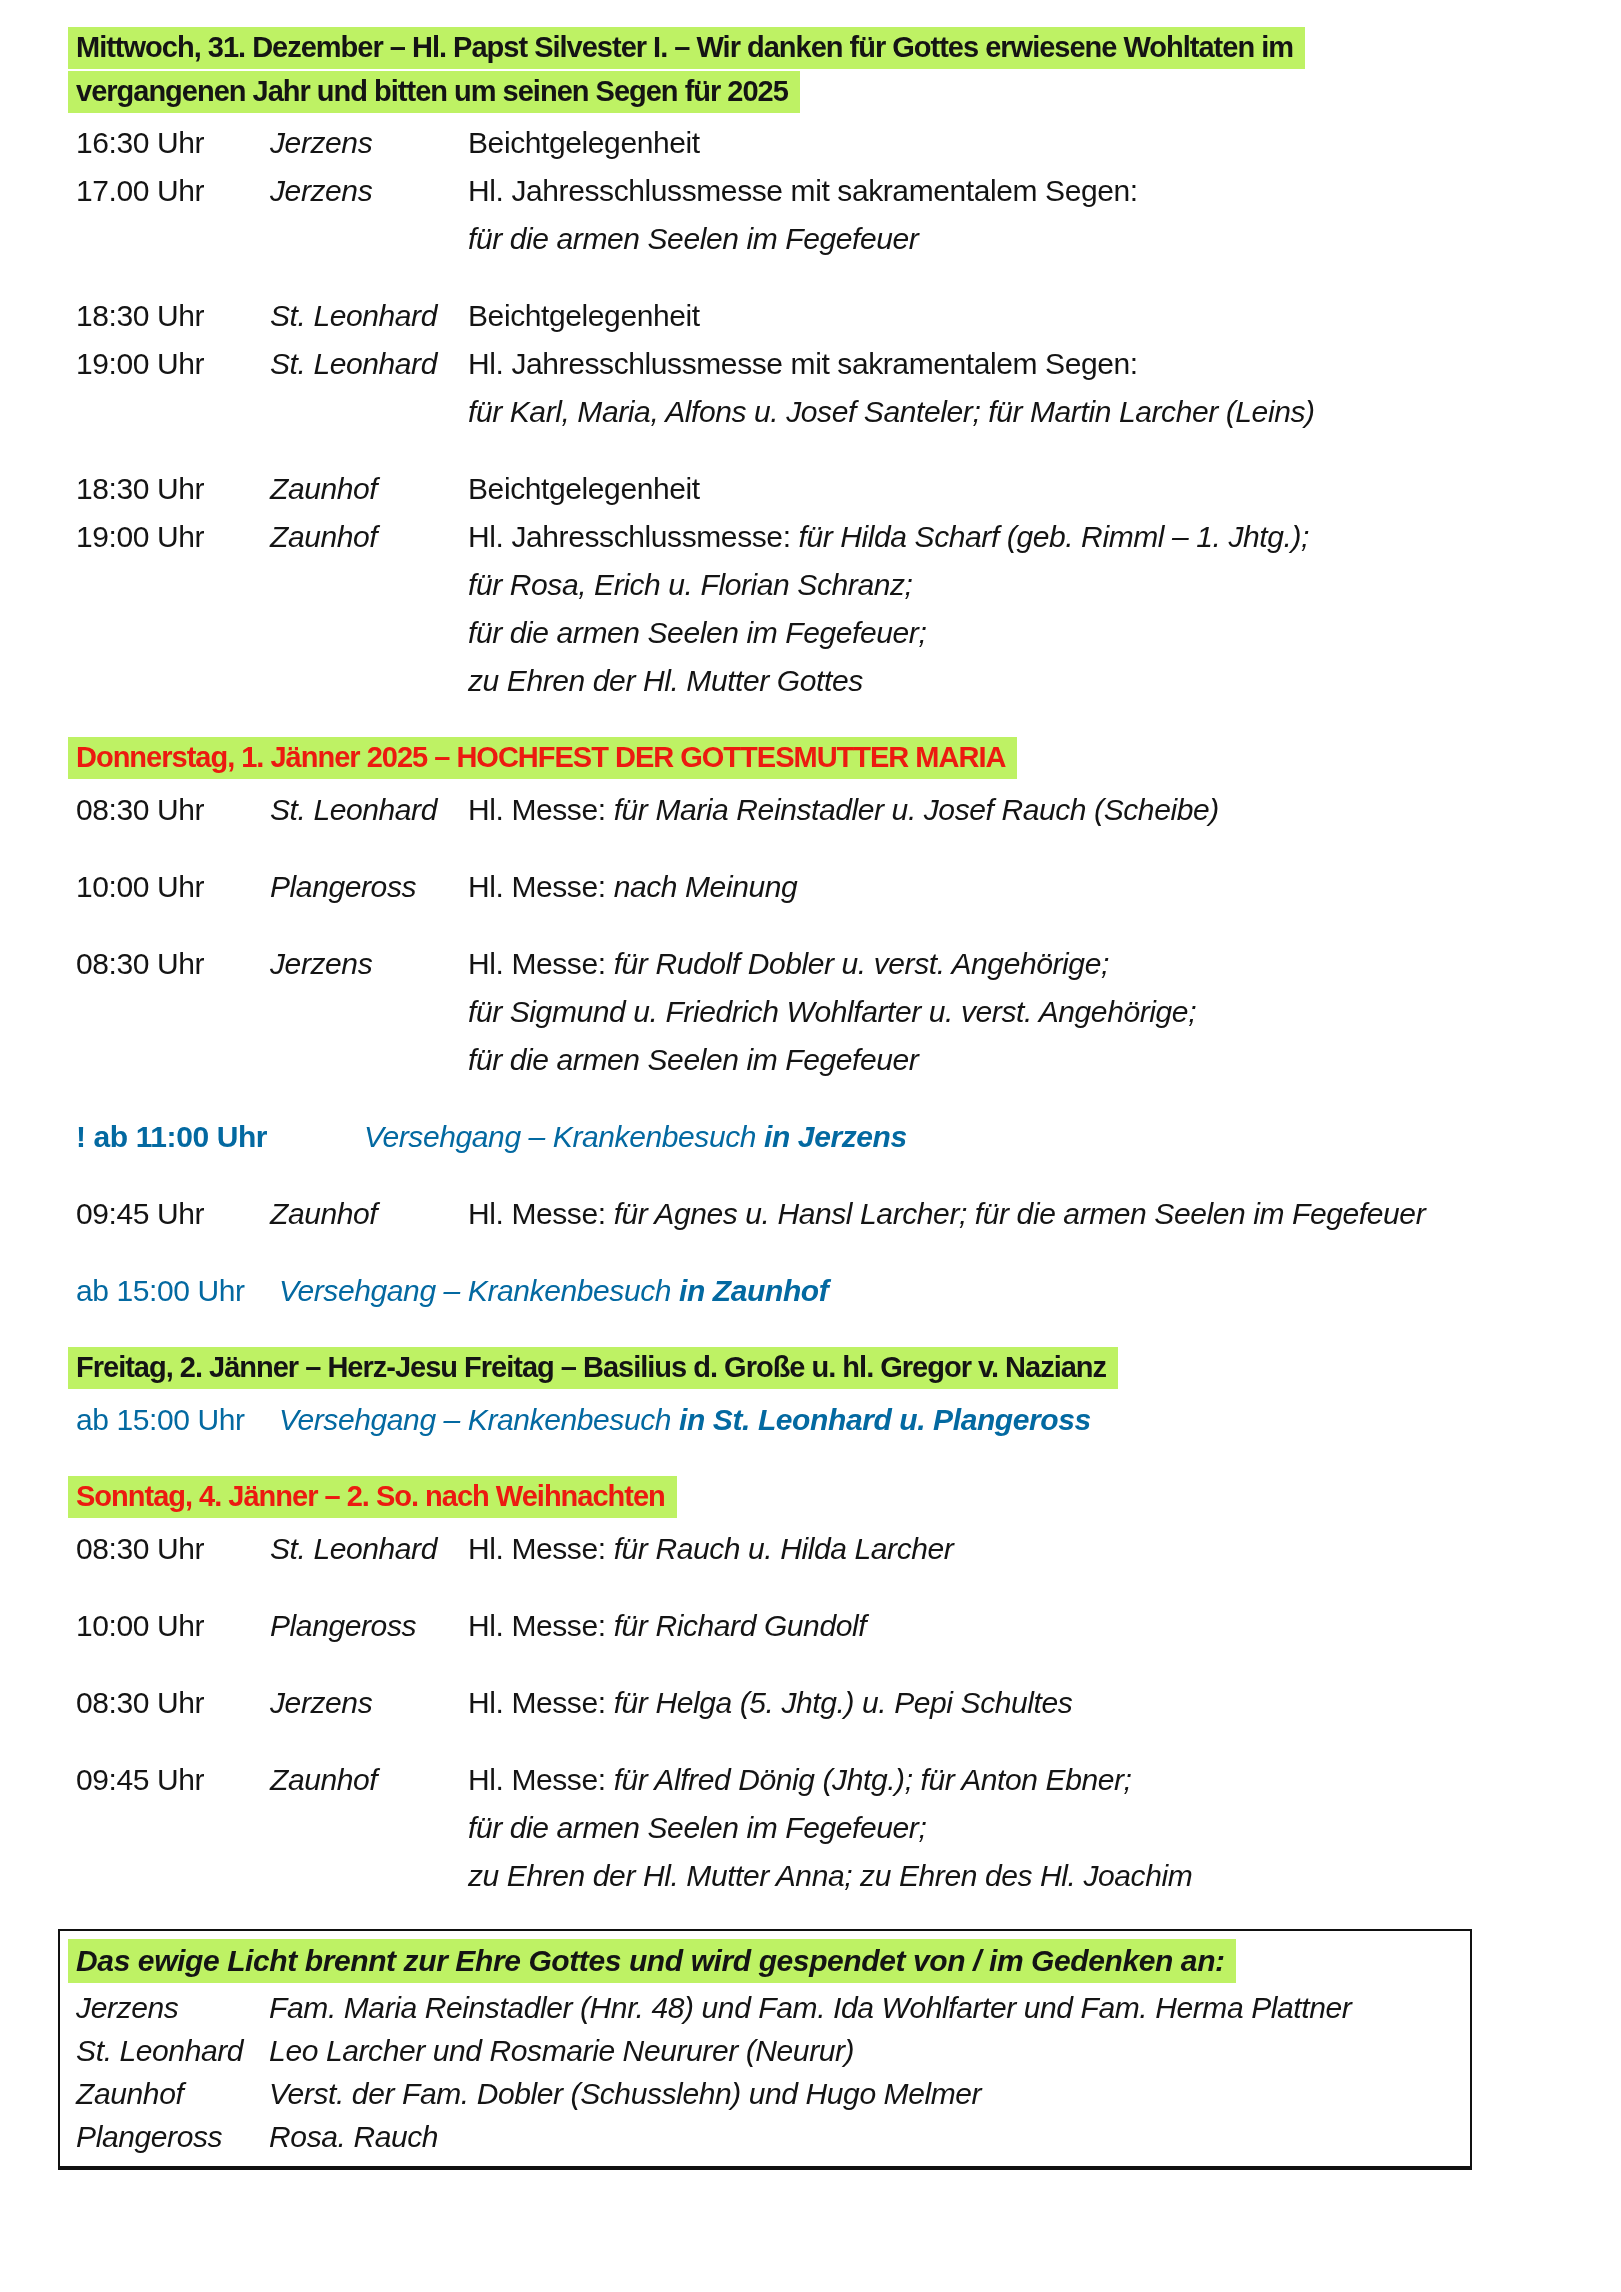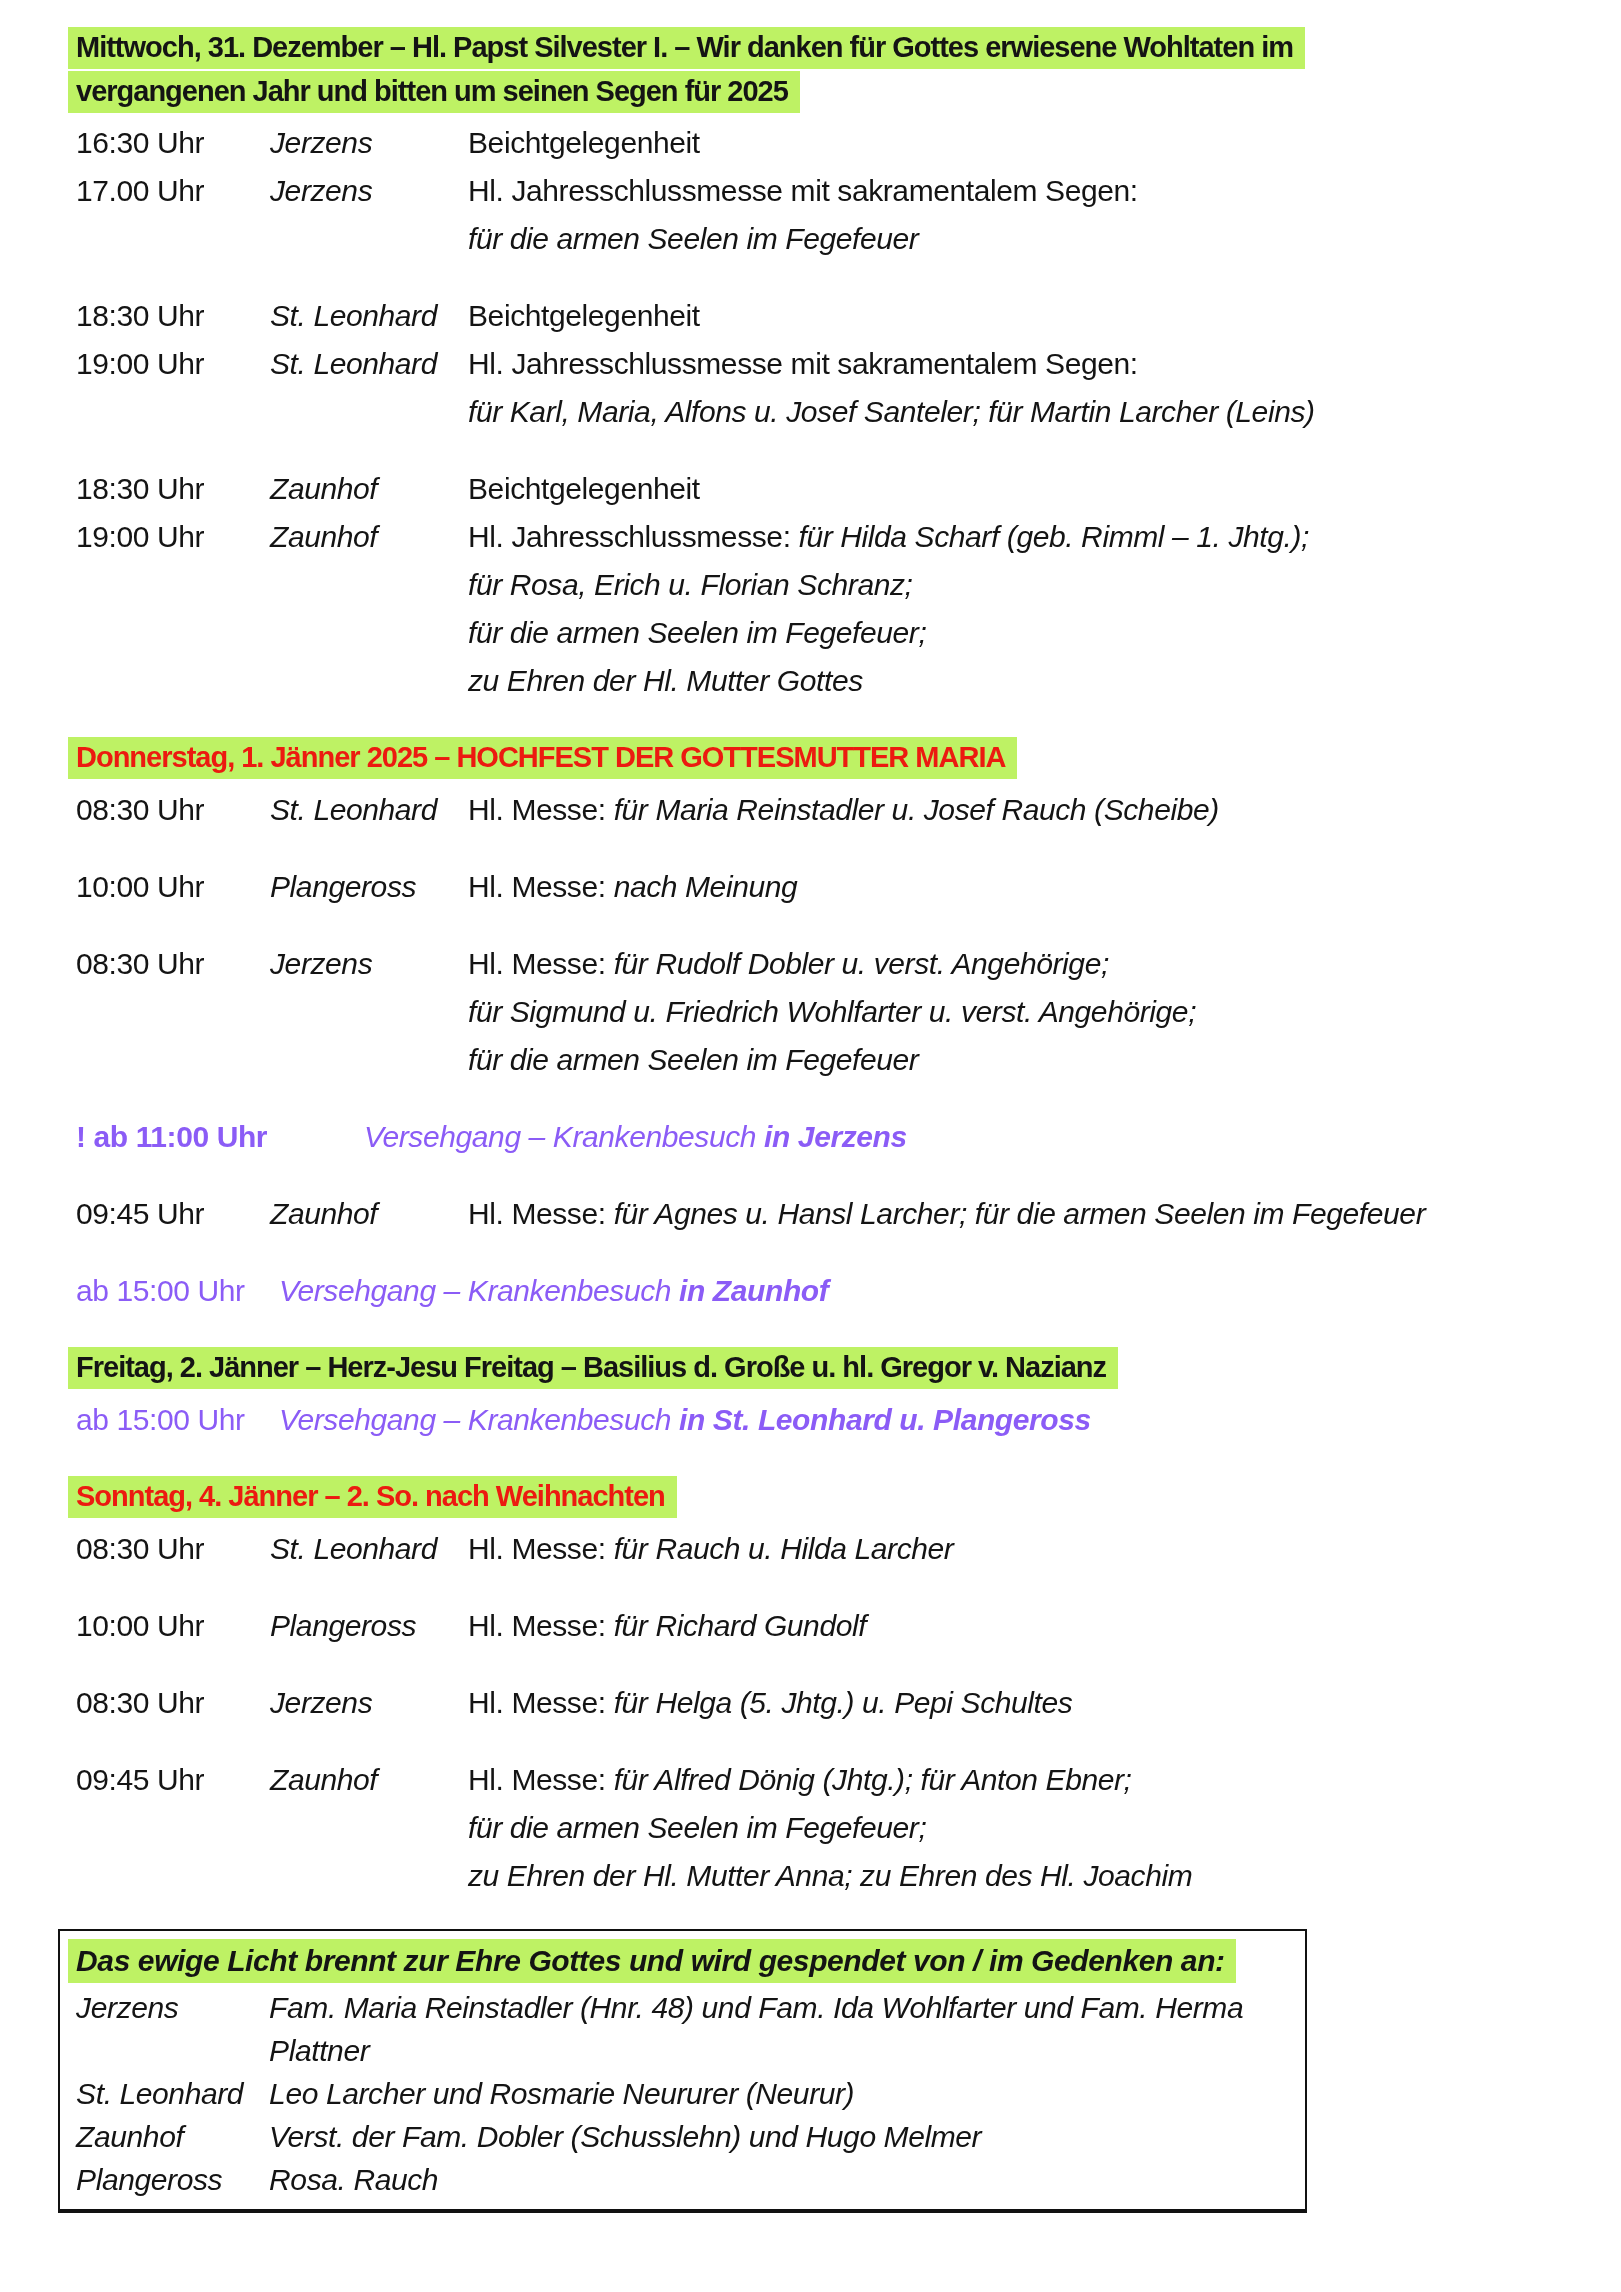--- a/index.html
+++ b/index.html
@@ -23,27 +23,27 @@
   .hl{display:inline-block;background:#bef264;line-height:39px;padding:1px 11.8px 2px 7.8px;margin-left:-7.8px;white-space:pre;}
   .heading.red .hl{color:#ec1a10;}
   
   .mass{display:grid;grid-template-columns:194px 198px 1fr;line-height:48px;min-height:48px;align-items:baseline;}
   .mass .time{white-space:pre;}
   .mass .place{font-style:italic;white-space:pre;}
   .cont{display:grid;grid-template-columns:392px 1fr;line-height:48px;min-height:48px;}
   .desc span, .note-text span{white-space:pre-wrap;}
   .gap{height:29px;}
   
-  .note{color:#8b5cf6;line-height:48px;min-height:48px;display:flex;align-items:flex-end;}
+  .note{color:#0369a1;line-height:48px;min-height:48px;display:flex;align-items:flex-end;}
   .note .note-label{display:inline-block;width:203px;flex:0 0 auto;white-space:pre;}
   .note.alert .note-label{width:288px;font-weight:bold;}
   
   .box{
     margin:0 0 0 -17.6px;
-    width:1249px;
+    width:1414px;
     box-sizing:border-box;
     border:2.9px solid #111111;
     border-bottom-width:4.9px;
     padding:5.9px 13.7px 7.8px 15.7px;
     font-style:italic;
   }
   .box-heading{font-weight:bold;line-height:49px;height:49px;display:flex;align-items:center;}
   .box-heading .hl{line-height:41px;}
   .box-row{display:grid;grid-template-columns:193px 1fr;line-height:43px;min-height:43px;align-items:baseline;}
   .box-row .box-place, .box-row .box-donors{white-space:pre-wrap;}

